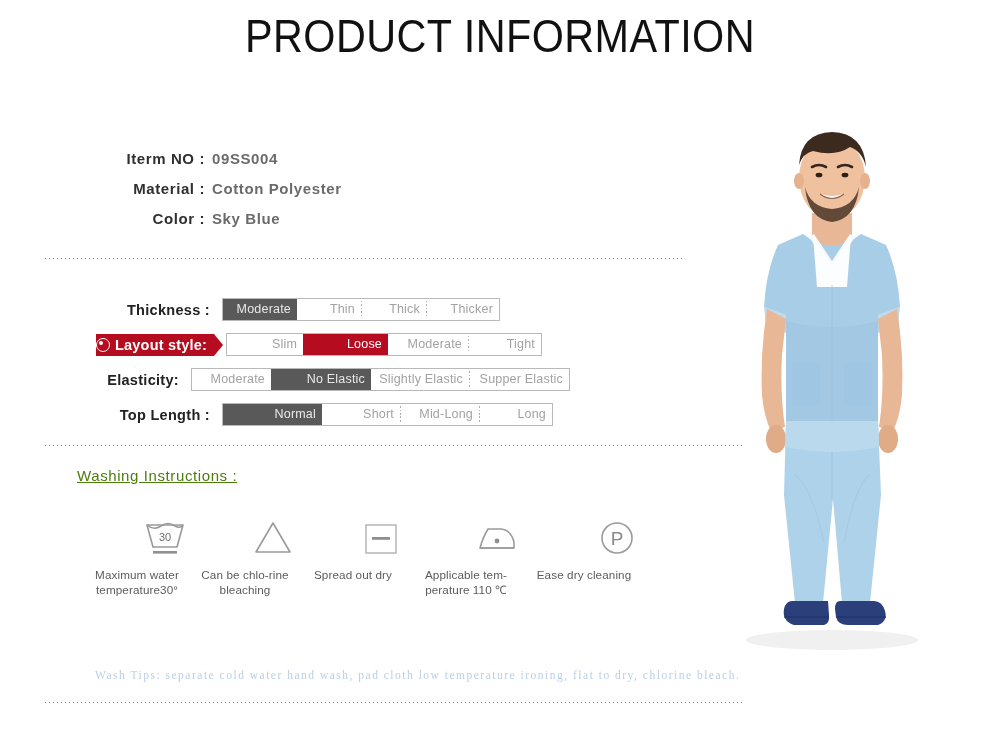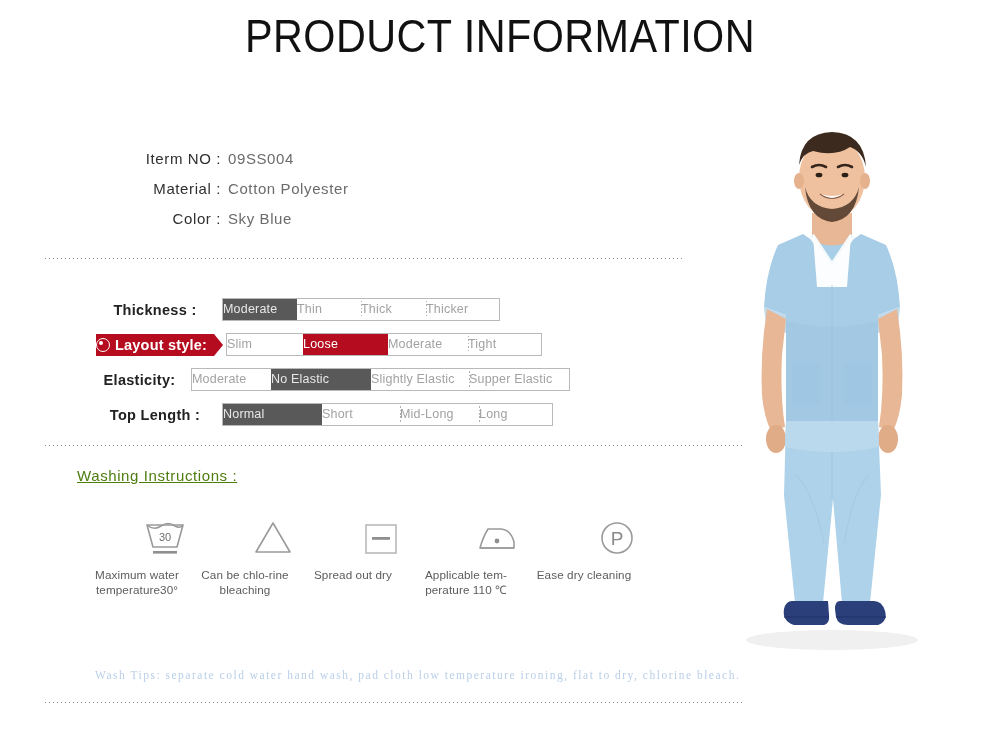--- a/index.html
+++ b/index.html
@@ -52,23 +52,24 @@
     background-image: repeating-linear-gradient(to right,
       #8c8c8c 0px, #8c8c8c 1.5px, rgba(255,255,255,0) 1.5px, rgba(255,255,255,0) 4px);
   }
   .rule-1 { left: 45px; top: 258px; width: 640px; }
   .rule-2 { left: 45px; top: 445px; width: 697px; }
   .rule-3 { left: 45px; top: 702px; width: 697px; }
 
   
   .info-block {
     position: absolute;
-    left: 116px;
+    left: 100px;
     top: 150px;
     width: 470px;
+    font-weight: bold;
   }
   .info-row {
     display: flex;
     align-items: baseline;
     height: 30px;
   }
   .info-label {
     width: 105px;
     text-align: right;
     font-size: 15px;
@@ -92,21 +93,21 @@
     width: 470px;
   }
   .spec-row {
     display: flex;
     align-items: center;
     height: 35px;
     position: relative;
   }
   .spec-label {
     width: 118px;
-    text-align: center;
+    text-align: right;
     padding-right: 8px;
     font-size: 14.5px;
     color: #222222;
     font-weight: 600;
     letter-spacing: 0.3px;
     white-space: nowrap;
     box-sizing: border-box;
   }
   .spec-label.plain { font-weight: 600; }
 
@@ -164,27 +165,27 @@
     display: flex;
     border: 1px solid #b9b9b9;
     height: 21px;
     box-sizing: content-box;
     background: #ffffff;
     margin-left: 4px;
   }
   .opt {
     font-size: 12.5px;
     line-height: 21px;
-    text-align: left;
+    text-align: right;
     color: #a2a2a2;
     letter-spacing: 0.2px;
     white-space: nowrap;
     position: relative;
     box-sizing: border-box;
-    padding: 0 0;
+    padding: 0 6px;
   }
   .opt + .opt::before {
     content: "";
     position: absolute;
     left: 0;
     top: 2px;
     bottom: 2px;
     width: 1px;
     background-image: repeating-linear-gradient(to bottom,
       #b0b0b0 0px, #b0b0b0 1.5px, rgba(255,255,255,0) 1.5px, rgba(255,255,255,0) 3.5px);

